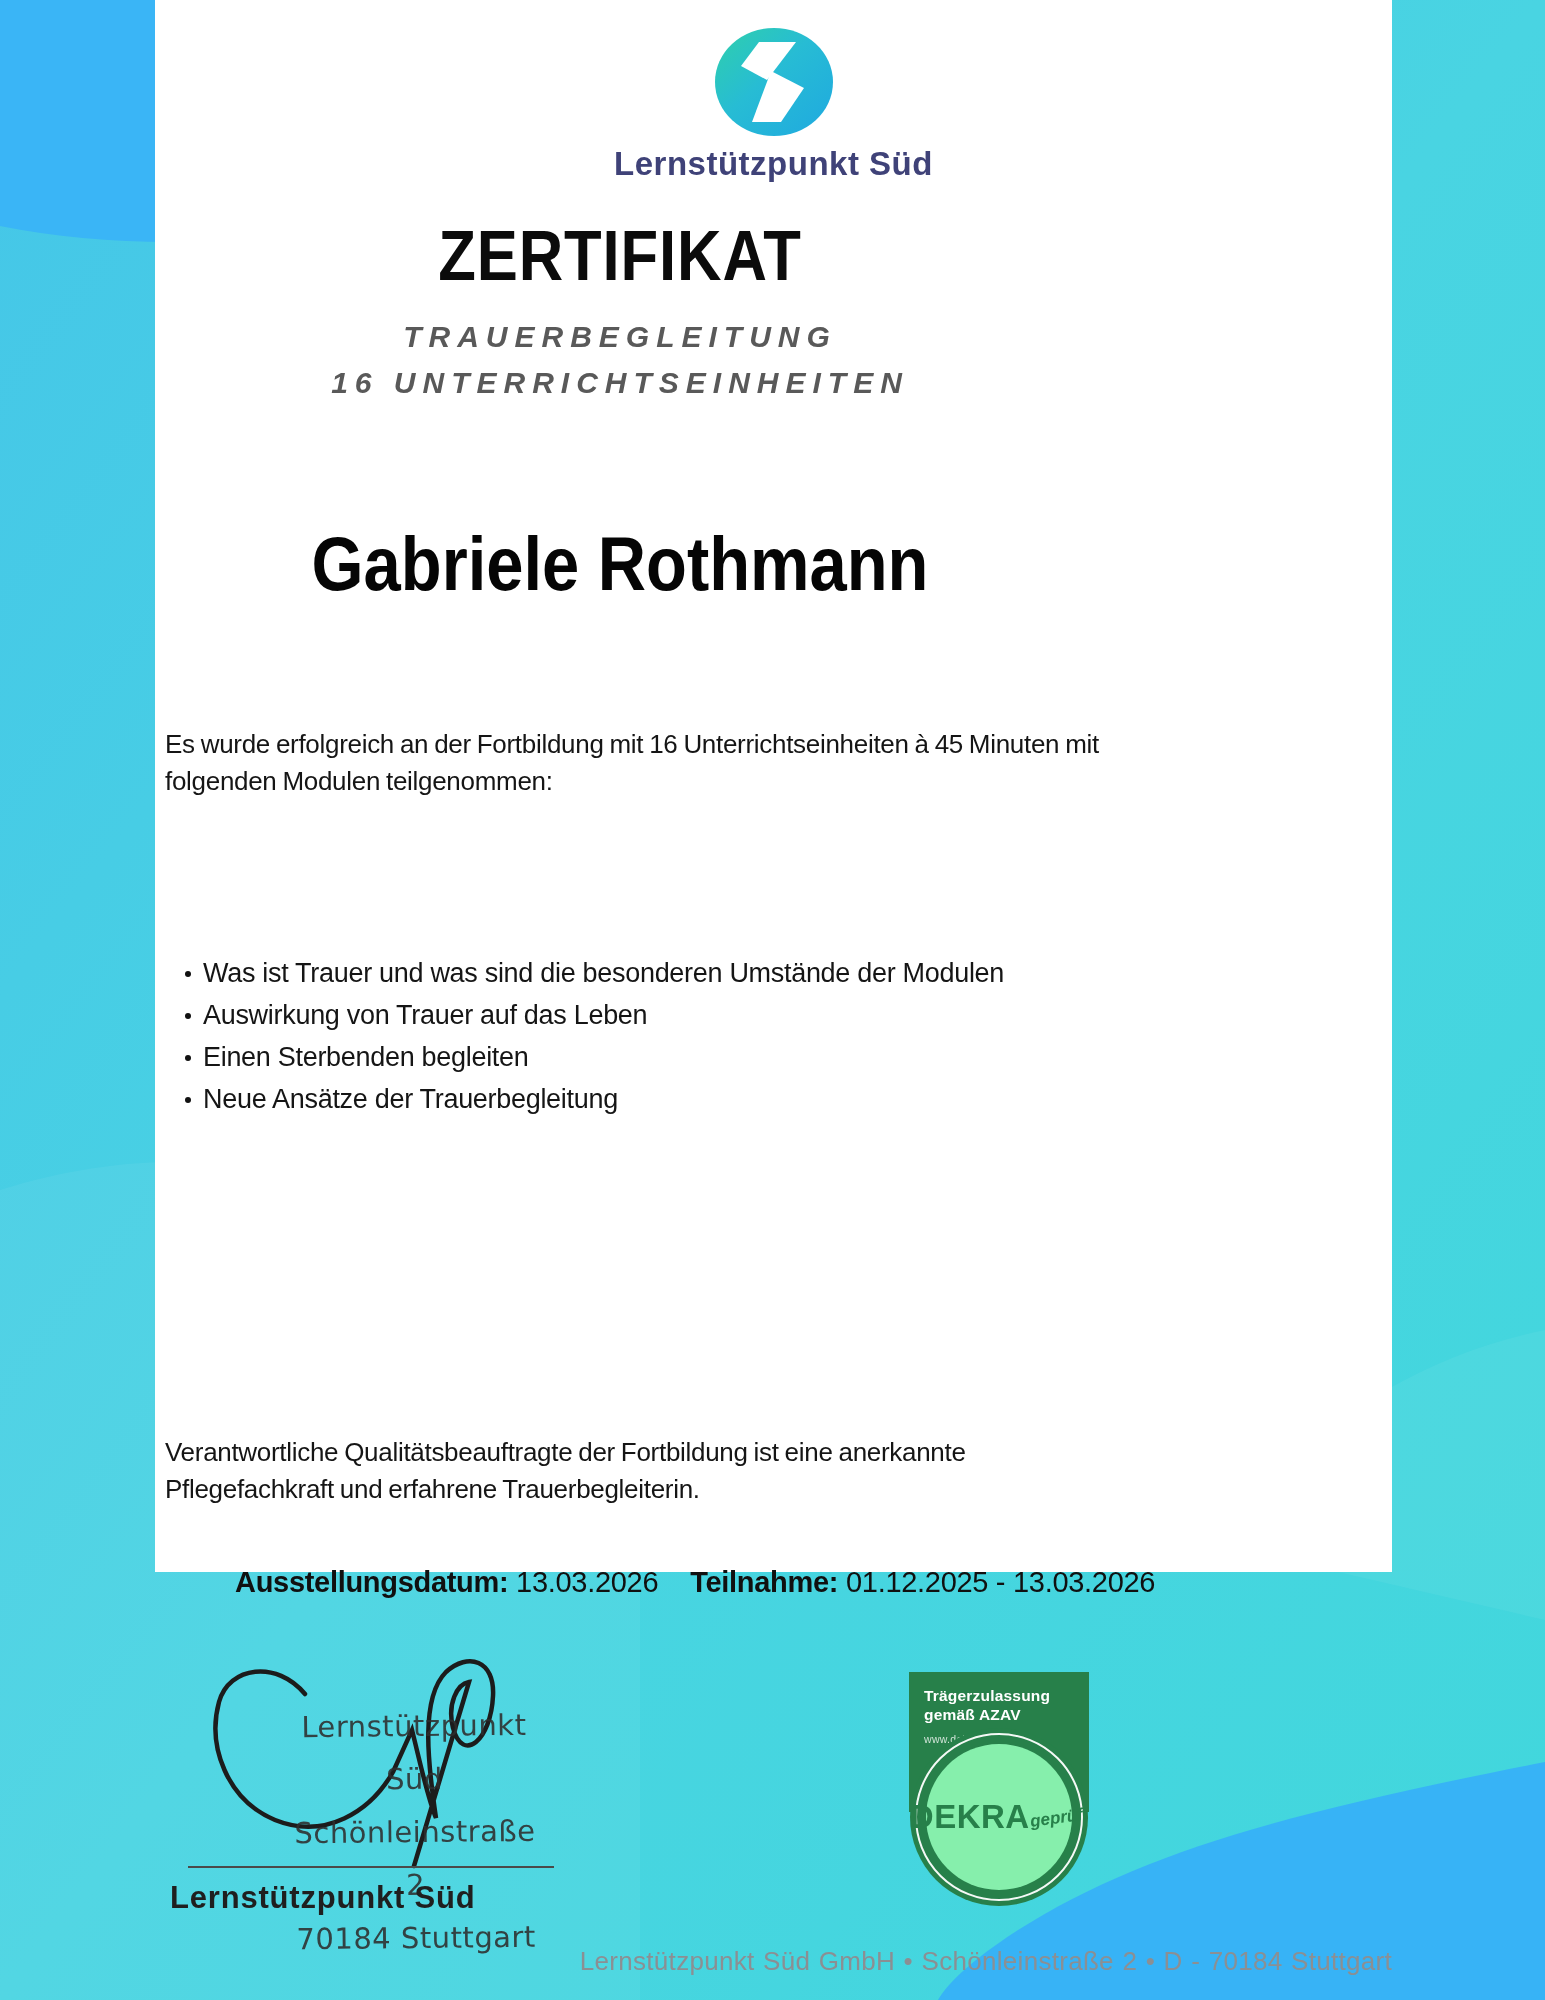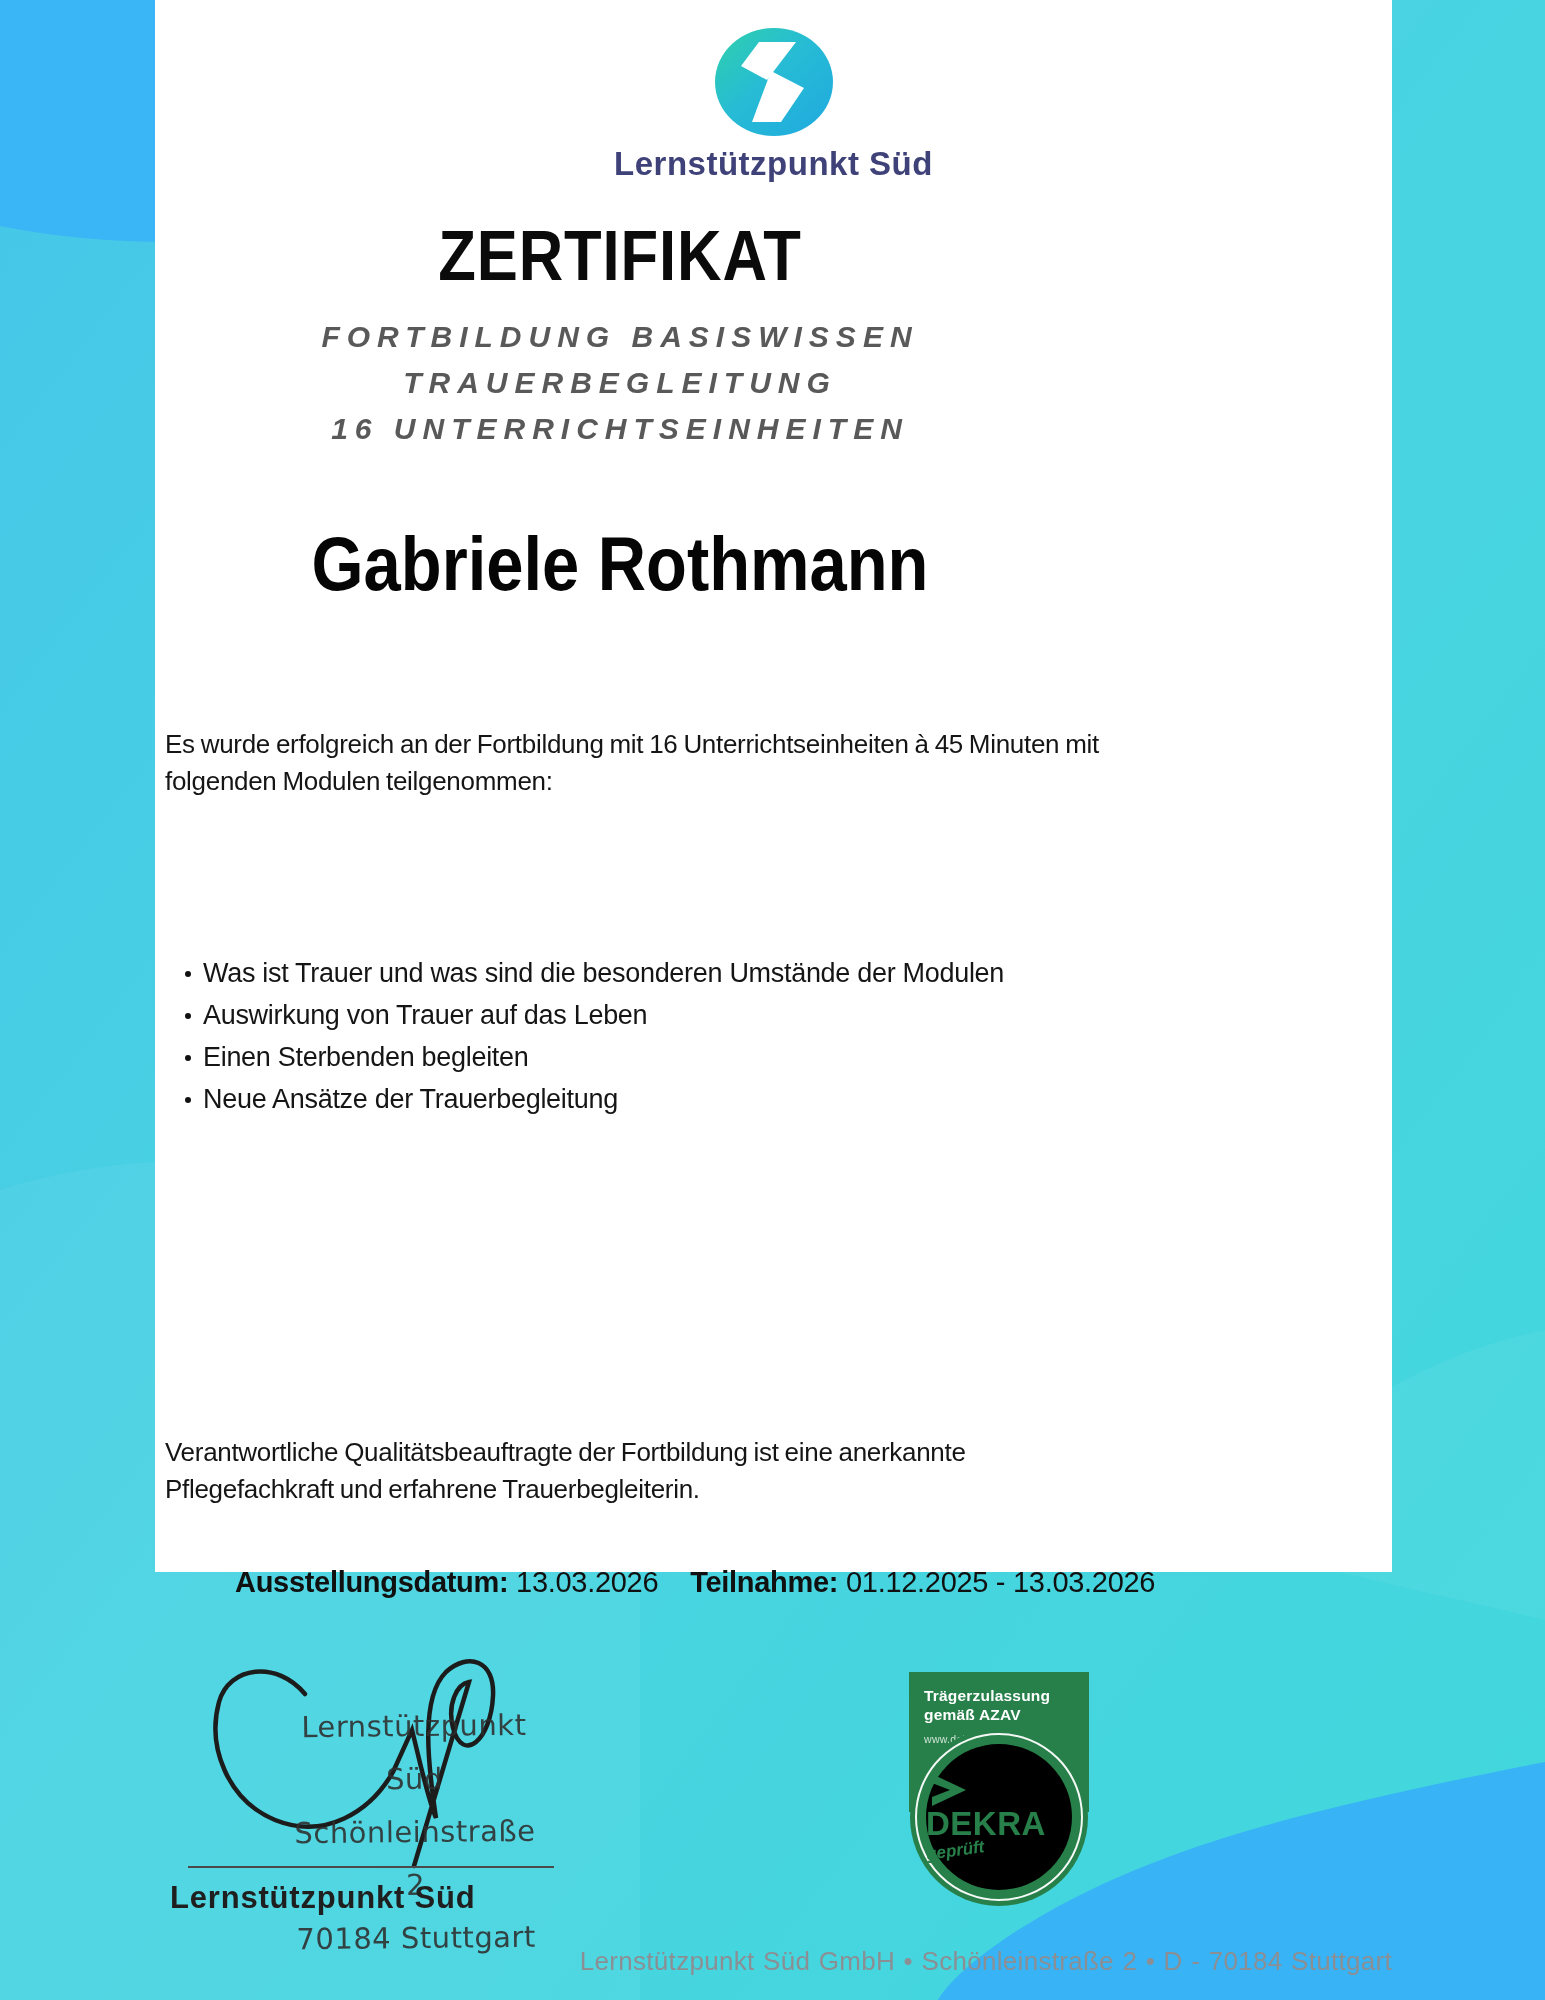--- a/index.html
+++ b/index.html
@@ -51,22 +51,22 @@
 
   
   .seal{position:absolute;left:754px;top:1672px;width:180px;height:234px;}
   .seal-rect{position:absolute;left:0;top:0;width:180px;height:140px;background:#27804a;
              box-sizing:border-box;padding:14px 10px 0 15px;}
   .seal-l1{font-size:15.5px;font-weight:bold;color:#fff;line-height:19px;letter-spacing:.2px;}
   .seal-url{margin-top:9px;font-size:10.5px;color:rgba(255,255,255,.78);letter-spacing:.3px;}
   .seal-circle{position:absolute;left:1px;top:56px;width:178px;height:178px;border-radius:50%;
                background:#27804a;}
   .seal-ring{position:absolute;inset:5px;border-radius:50%;border:2px solid rgba(255,255,255,.95);}
-  .seal-inner{position:absolute;inset:16px;border-radius:50%;background:#000000;
-              display:flex;flex-direction:column;align-items:flex-start;justify-content:center;}
+  .seal-inner{position:absolute;inset:16px;border-radius:50%;background:#86efac;
+              display:flex;flex-direction:row;align-items:center;justify-content:center;}
   .seal-arrow{width:44px;height:34px;margin-bottom:1px;}
   .seal-brand{font-size:33px;font-weight:bold;color:#27804a;letter-spacing:.5px;line-height:32px;}
   .seal-status{font-size:17px;font-weight:600;font-style:italic;color:#27804a;
                transform:rotate(-8deg);margin-top:1px;}
 
   .footer{position:absolute;left:0;right:0;top:1946px;text-align:right;
           font-size:26px;color:#8b8f93;letter-spacing:.3px;word-spacing:1px;}
 </style>
 </head>
 <body>
@@ -102,21 +102,20 @@
         <path d="M56 43 L89 60 L66 94 L37 94 Z" fill="#ffffff"></path>
       </svg>
       <div class="brand-name">Lernstützpunkt Süd</div>
     </div>
 
     <div class="content">
 
       <div class="cert-title">ZERTIFIKAT</div>
 
       <div class="cert-sub">
-        <div>FORTBILDUNG BASISWISSEN</div>
         <div>TRAUERBEGLEITUNG</div>
         <div>16 UNTERRICHTSEINHEITEN</div>
       </div>
 
       <div class="recipient">Gabriele Rothmann</div>
 
       <p class="body-text para1">Es wurde erfolgreich an der Fortbildung mit 16 Unterrichtseinheiten à 45 Minuten mit folgenden Modulen teilgenommen:</p>
 
       <ul class="modules">
         <li>Was ist Trauer und was sind die besonderen Umstände der Modulen</li>

